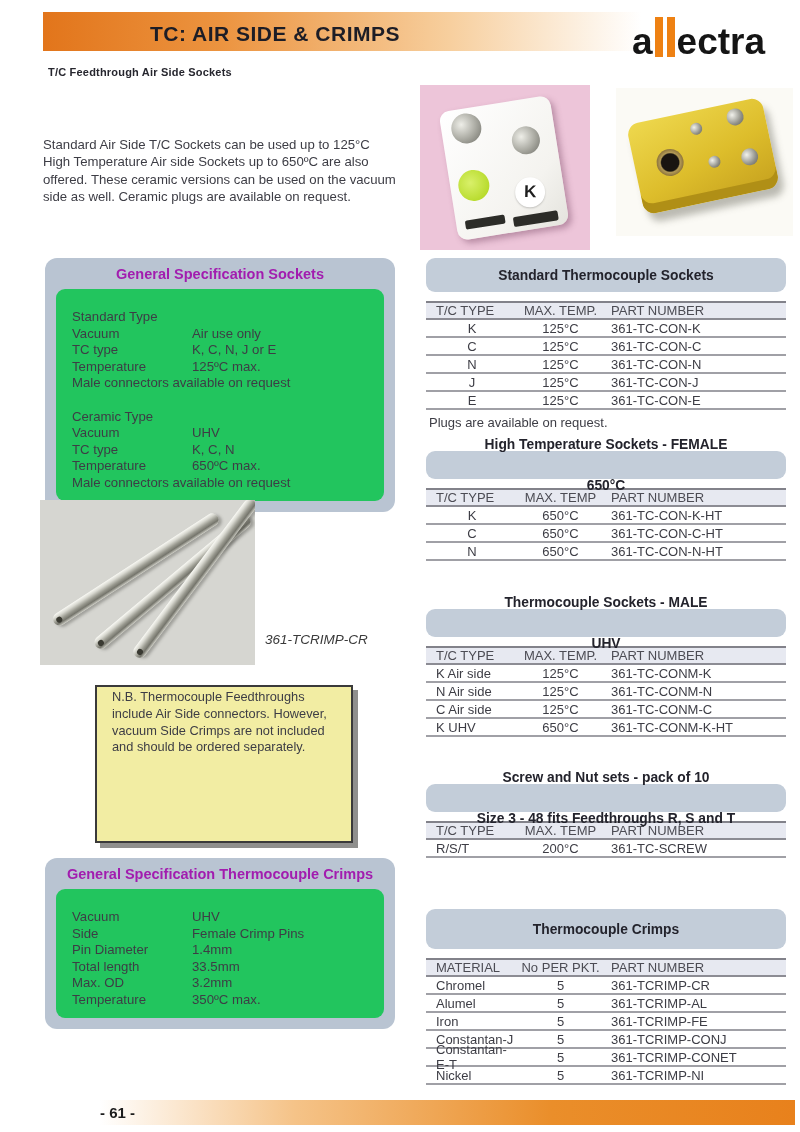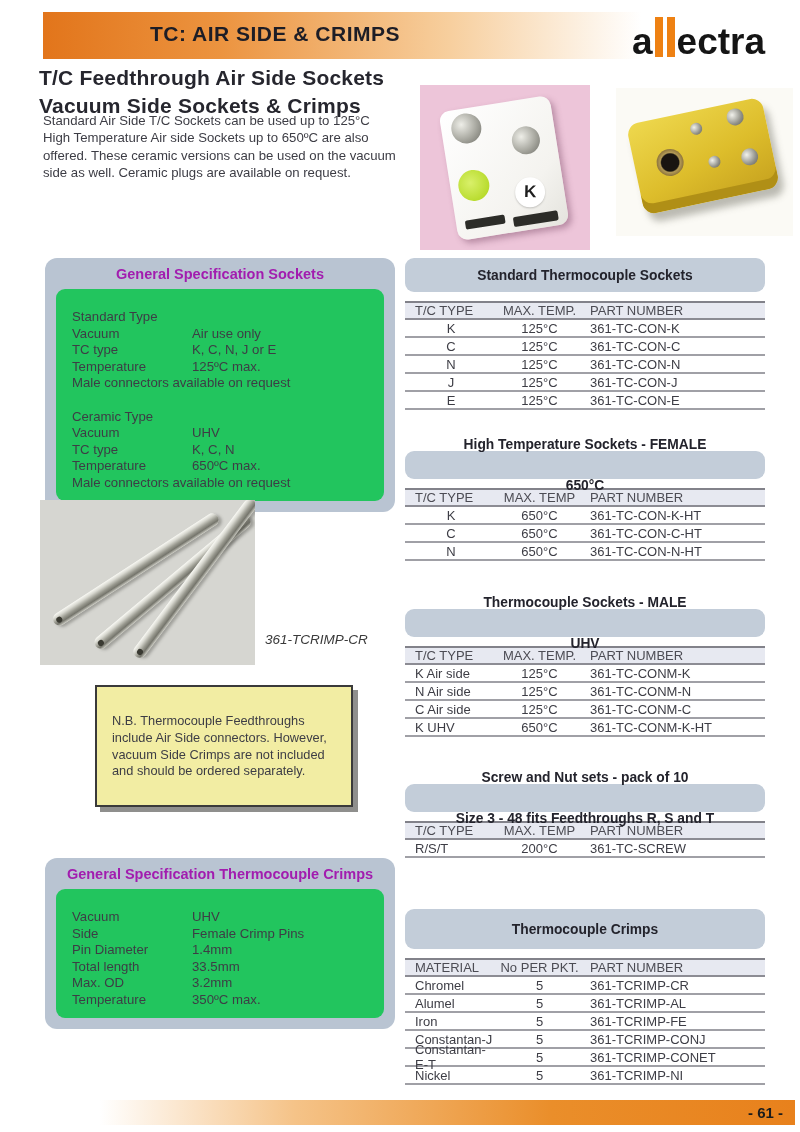--- a/index.html
+++ b/index.html
@@ -1,32 +1,32 @@
 <!DOCTYPE html>
 <html><head>
 <meta charset="utf-8">
 <style>
   html,body{margin:0;padding:0;background:#ffffff;}
   .page{position:relative;width:800px;height:1132px;background:#ffffff;overflow:hidden;
         font-family:"Liberation Sans", sans-serif;color:#3d3d45;}
   *{box-sizing:border-box;}
 
   
-  .header-bar{position:absolute;left:43px;top:12px;width:598px;height:47px;
+  .header-bar{position:absolute;left:43px;top:12px;width:598px;height:39px;
     background:linear-gradient(90deg,#e2751b 0%,#ec9440 30%,#f7cf9e 68%,#ffffff 100%);}
   .header-bar .title{display:block;line-height:43px;text-align:center;padding-right:134px;
     font-size:21px;font-weight:bold;letter-spacing:.5px;color:#1d1d26;}
   .logo{position:absolute;left:632px;top:14px;height:46px;display:flex;align-items:flex-end;
     font-size:37px;font-weight:bold;color:#151515;line-height:1;}
   .logo .bar{display:inline-block;width:8px;height:40px;background:#ee8113;margin:0 2px 3px 2px;}
   .logo .bar:first-child{margin-left:4px;}
 
   
-  .h-sub{position:absolute;left:39px;font-size:21px;font-weight:bold;color:#26262e;letter-spacing:.2px;}
-  .intro-para{position:absolute;left:43px;top:112px;width:356px;font-size:13.2px;line-height:17.3px;color:#3d3d45;}
+  .h-sub{position:absolute;left:48px;font-size:11px;font-weight:bold;color:#26262e;letter-spacing:.2px;}
+  .intro-para{position:absolute;left:43px;top:136px;width:356px;font-size:13.2px;line-height:17.3px;color:#3d3d45;}
 
   
   .photo{position:absolute;overflow:hidden;}
   .photo-white-socket{left:420px;top:85px;width:170px;height:165px;background:#edc5d9;}
   .ws-body{position:absolute;left:28px;top:18px;width:112px;height:130px;transform:rotate(-9deg);
     background:linear-gradient(135deg,#ffffff 0%,#f4f3ef 70%,#e4e3dd 100%);
     border-radius:10px;box-shadow:3px 4px 6px rgba(120,70,100,.45);}
   .screw{position:absolute;border-radius:50%;
     background:radial-gradient(circle at 35% 35%,#eeeee8 0%,#a8a8a0 55%,#6d6d66 100%);}
   .ws-screw1{left:10px;top:5px;width:30px;height:30px;}
@@ -65,61 +65,60 @@
   
   .specbox{position:absolute;left:45px;width:350px;background:#b9c4d2;border-radius:12px;padding-bottom:11px;}
   .specbox .sb-title{padding:8px 4px 7px;text-align:center;font-weight:bold;font-size:14.5px;color:#a21caf;}
   .specbox .sb-inner{margin:0 11px;background:#22c55e;border-radius:9px;padding:20px 8px 9px 16px;}
   .srow{display:flex;min-height:16.6px;font-size:13.2px;line-height:16.6px;}
   .srow .sl{min-width:120px;white-space:nowrap;}
   .specbox-sockets{top:258px;}
   .specbox-crimps{top:858px;}
 
   
-  .notebox{position:absolute;left:95px;top:685px;width:258px;height:122px;background:#f2eda3;
-    border:2px solid #3a3a3a;box-shadow:5px 5px 0 0 #8f8f8d;padding:26px 15px;}
+  .notebox{position:absolute;left:95px;top:685px;width:258px;height:158px;background:#f2eda3;
+    border:2px solid #3a3a3a;box-shadow:5px 5px 0 0 #8f8f8d;padding:2px 15px;}
   .notebox .note-text{font-size:12.8px;line-height:16.8px;color:#3d3d45;}
 
   
-  .tblock{position:absolute;left:405px;width:360px;}
+  .tblock{position:absolute;left:426px;width:360px;}
   .tbl-title{background:#c3cdd9;border-radius:9px;display:flex;flex-direction:column;justify-content:center;
     text-align:center;font-weight:bold;font-size:13.8px;line-height:17px;color:#23232c;margin-bottom:9px;}
   .tt-h34{height:34px;} .tt-h40{height:40px;} .tt-h42{height:28px;gap:24px;}
   .tbl-head{display:flex;align-items:center;height:19px;background:#e7e9f1;
     border-top:2px solid #82828a;border-bottom:2px solid #8c8c94;font-size:13px;color:#4c4c54;}
   .trow{display:flex;align-items:center;height:18px;border-bottom:2px solid #a0a0a6;font-size:13px;color:#3d3d45;}
   .c1{width:92px;padding-left:10px;}
   .c2{width:85px;text-align:center;}
   .c3{flex:1;padding-left:8px;}
   .center1 .trow .c1{text-align:center;padding-left:0;}
   .tbl-note{margin-top:5px;padding-left:3px;font-size:13px;color:#3d3d45;}
   .t0{top:258px;} .t1{top:451px;} .t2{top:609px;} .t3{top:784px;} .t4{top:909px;}
 
   
   .footer-bar{position:absolute;left:100px;top:1100px;width:695px;height:25px;
     background:linear-gradient(90deg,#ffffff 0%,#f5c388 28%,#ea8e2a 65%,#e8811c 100%);
-    text-align:right;line-height:25px;padding-right:12px;font-weight:bold;font-size:15px;color:#1c1c1c;}
+    line-height:25px;padding-right:12px;font-weight:bold;font-size:15px;color:#1c1c1c;}
 </style>
 </head>
 <body>
 
 <div class="page">
 
   <div class="header-bar">
     <span class="title">TC: AIR SIDE &amp; CRIMPS</span>
   </div>
   <div class="logo">
     <span>a</span>
     <span class="bar"></span>
     <span class="bar"></span>
     <span>ectra</span>
   </div>
 
   <div class="h-sub" style="top:66px;">T/C Feedthrough Air Side Sockets</div>
-  <div class="h-sub" style="top:94px;">Vacuum Side Sockets &amp; Crimps</div>
   <div class="intro-para">Standard Air Side T/C Sockets can be used up to 125°C High Temperature Air side Sockets up to 650ºC are also offered. These ceramic versions can be used on the vacuum side as well. Ceramic plugs are available on request.</div>
 
   <div class="photo photo-white-socket">
     <div class="ws-body">
       <div class="screw ws-screw1"></div>
       <div class="screw ws-screw2"></div>
       <div class="ws-green"></div>
       <div class="ws-k">K</div>
       <div class="ws-slot1"></div>
       <div class="ws-slot2"></div>
@@ -279,20 +278,21 @@
           <span class="c2">125°C</span>
           <span class="c3">361-TC-CON-J</span>
         </div>
 
         <div class="trow">
           <span class="c1">E</span>
           <span class="c2">125°C</span>
           <span class="c3">361-TC-CON-E</span>
         </div>
       </div>
+    <div class="tbl-note">Plugs are available on request.</div>
   </div>
 
   <div class="tblock t1 center1">
     <div class="tbl-title tt-h42">
       <div>High Temperature Sockets - FEMALE</div>
       <div>650°C</div>
     </div>
     <div class="tbl-head">
       <span class="c1">T/C TYPE</span>
       <span class="c2">MAX. TEMP</span>

